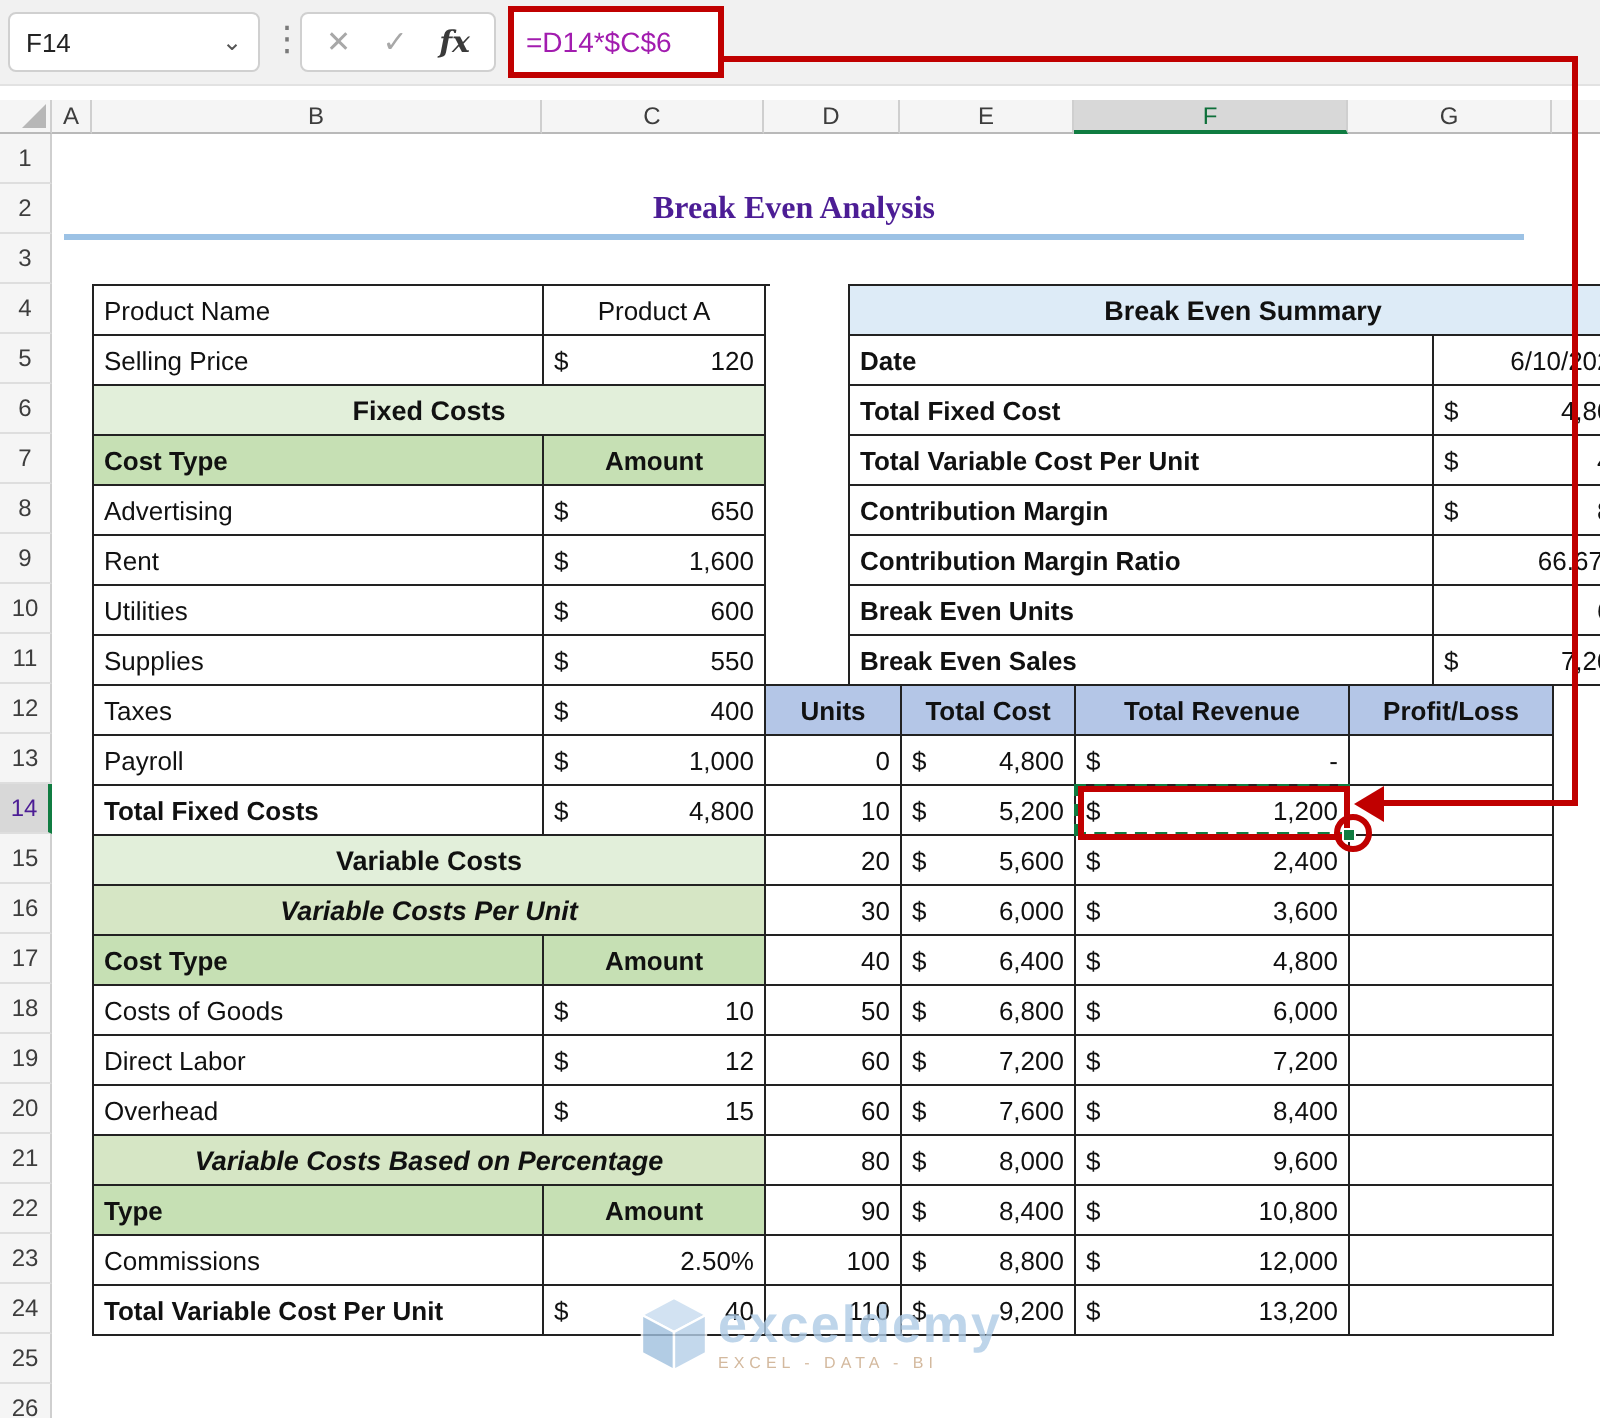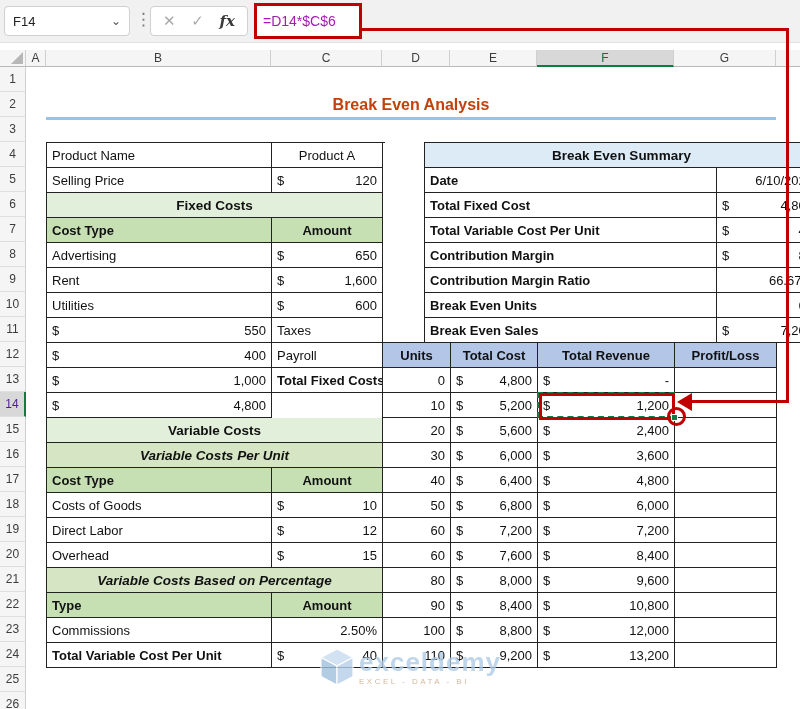--- a/index.html
+++ b/index.html
@@ -35,23 +35,23 @@
        border-bottom:12px solid #b7b7b7;border-left:12px solid transparent;}
 
   
   .rowheads{position:absolute;left:0;top:67px;width:26px;z-index:2;}
   .rh{width:26px;height:25px;background:#f5f5f5;border-right:1px solid #cfcfcf;
       border-bottom:1px solid #dedede;display:flex;align-items:center;justify-content:center;
       font-size:12px;color:#3d3d3d;box-sizing:border-box;}
   .rh.sel{background:#d8d8d8;color:#4c1d95;border-right:2px solid var(--excel-green,#107C41);}
 
   
-  #title{position:absolute;left:46px;top:92px;width:730px;height:25px;display:flex;
-         align-items:center;justify-content:center;font-weight:bold;font-size:16px;color:#c2410c;
-         border-bottom:3px solid var(--title-underline,#9CC2E5);z-index:1;}
+  #title{position:absolute;left:32px;top:92px;width:730px;height:25px;display:flex;
+         align-items:center;justify-content:center;font-weight:bold;font-size:16px;color:#4c1d95;
+         border-bottom:3px solid var(--title-underline,#9CC2E5);z-index:1;font-family:Liberation Serif, serif;}
 
   
   .tbl{position:absolute;display:grid;grid-auto-rows:25px;background:#fff;
        border-top:1px solid #222;border-left:1px solid #222;font-size:13px;z-index:1;}
   .cell{border-right:1px solid #222;border-bottom:1px solid #222;display:flex;align-items:center;
         padding:0 5px;box-sizing:border-box;overflow:hidden;white-space:nowrap;}
   .span-all{grid-column:1/-1;justify-content:center;font-weight:bold;font-size:13.5px;}
   .bold{font-weight:bold}.ital{font-style:italic}
   .center{justify-content:center}
   .right{justify-content:flex-end}
@@ -208,20 +208,21 @@
         <span>$</span>
         <span>1,600</span>
       </div>
 
       <div class="cell">Utilities</div>
       <div class="cell acc">
         <span>$</span>
         <span>600</span>
       </div>
 
+      <div class="cell">Supplies</div>
       <div class="cell acc">
         <span>$</span>
         <span>550</span>
       </div>
 
       <div class="cell">Taxes</div>
       <div class="cell acc">
         <span>$</span>
         <span>400</span>
       </div>

